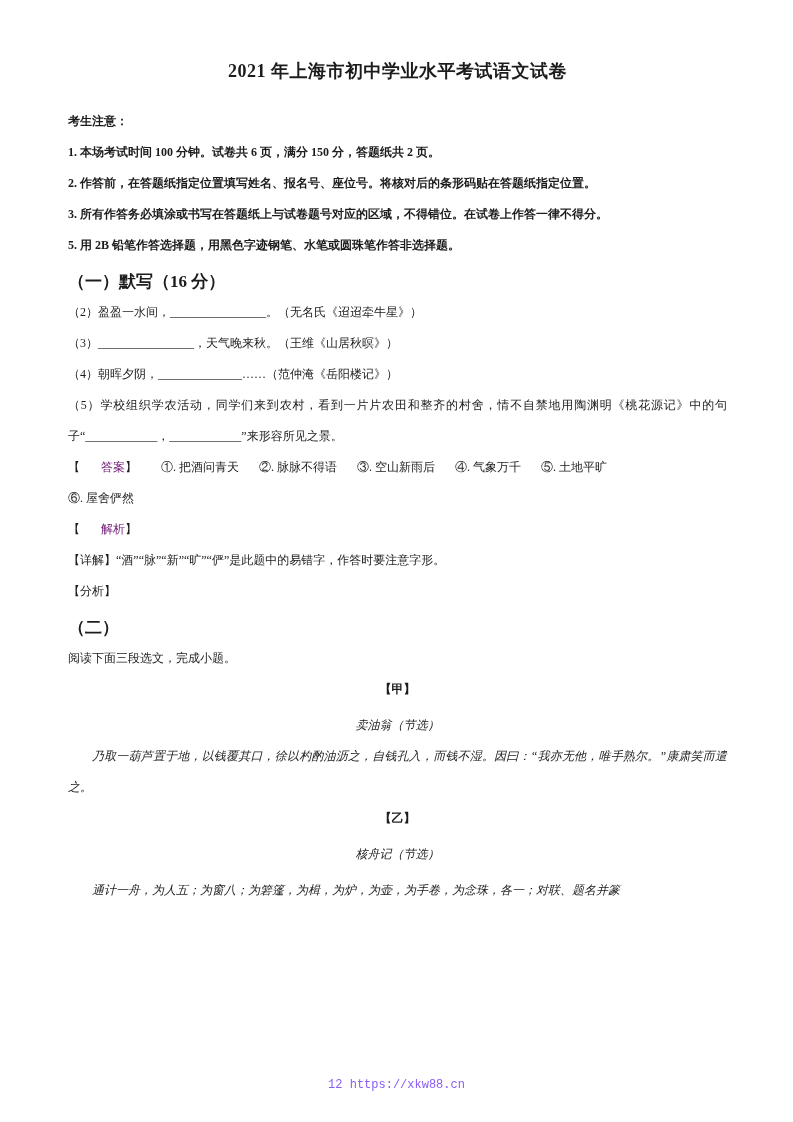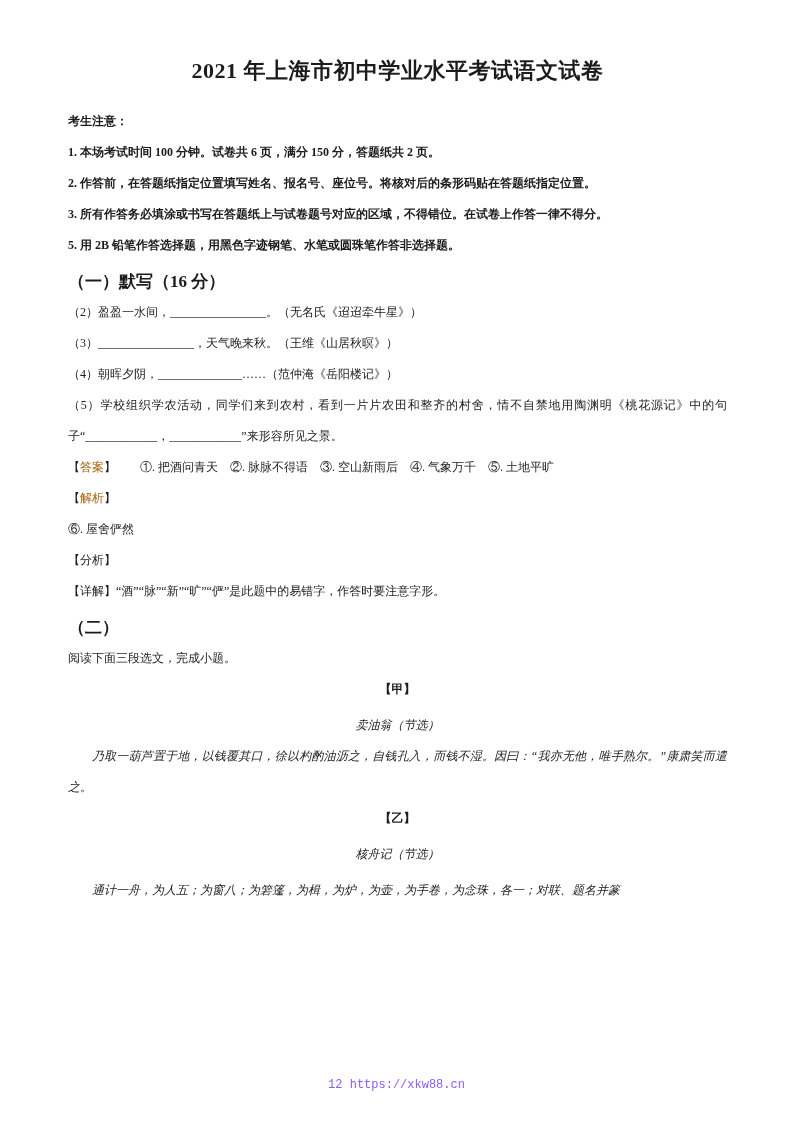--- a/index.html
+++ b/index.html
@@ -3,32 +3,32 @@
 <meta charset="utf-8">
 <style>
   html,body{margin:0;padding:0;background:#ffffff;}
   .page{
     width:793px;height:1122px;position:relative;background:#ffffff;
     font-family:"Liberation Serif","DejaVu Serif",serif;
     color:#1c1c1c;overflow:hidden;margin:0 auto;
   }
   .content{padding:56px 66px 0 68px;}
   .title{
-    text-align:center;font-size:22px;font-weight:bold;
+    text-align:center;font-size:18px;font-weight:bold;
     margin:0 0 20px 0;line-height:30px;letter-spacing:.5px;
   }
   p{margin:0;font-size:12px;line-height:31px;text-align:justify;}
   .b{font-weight:bold;}
   .sect{font-size:17px;}
-  .blue{color:#a16207;}
+  .blue{color:#701a75;margin-left:21px;}
   .center{text-align:center;}
   .kaiti{font-style:italic;}
   .indent{text-indent:2em;}
   .gap-top{margin-top:5px;}
-  .ans-item{margin-left:12px;white-space:nowrap;}
+  .ans-item{margin-left:20px;white-space:nowrap;}
   .ans-item.first{margin-left:24px;}
   .footer{
     position:absolute;left:0;bottom:28px;width:100%;text-align:center;
     color:#8b5cf6;font-family:Liberation Mono, monospace;
     font-size:12px;line-height:18px;
   }
 </style>
 </head>
 <body>
 
@@ -46,27 +46,27 @@
     <p class="b sect gap-top">（一）默写（16 分）</p>
 
     <p>（2）盈盈一水间，________________。（无名氏《迢迢牵牛星》）</p>
     <p>（3）________________，天气晚来秋。（王维《山居秋暝》）</p>
     <p>（4）朝晖夕阴，______________……（范仲淹《岳阳楼记》）</p>
     <p>（5）学校组织学农活动，同学们来到农村，看到一片片农田和整齐的村舍，情不自禁地用陶渊明《桃花源记》中的句子“____________，____________”来形容所见之景。</p>
 
     <p>
       <span>【</span><span class="blue">答案</span><span>】</span><span class="ans-item first">①. 把酒问青天</span><span class="ans-item">②. 脉脉不得语</span><span class="ans-item">③. 空山新雨后</span><span class="ans-item">④. 气象万千</span><span class="ans-item">⑤. 土地平旷</span>
     </p>
+    <p>⑥. 屋舍俨然</p>
+
     <p>
       <span>【</span><span class="blue">解析</span><span>】</span>
     </p>
-
-    <p>⑥. 屋舍俨然</p>
+    <p>【详解】“酒”“脉”“新”“旷”“俨”是此题中的易错字，作答时要注意字形。</p>
     <p>【分析】</p>
-    <p>【详解】“酒”“脉”“新”“旷”“俨”是此题中的易错字，作答时要注意字形。</p>
 
     <p class="b sect gap-top">（二）</p>
     <p>阅读下面三段选文，完成小题。</p>
 
     <p class="center b">【甲】</p>
     <p class="center kaiti gap-top">卖油翁（节选）</p>
     <p class="kaiti indent">乃取一葫芦置于地，以钱覆其口，徐以杓酌油沥之，自钱孔入，而钱不湿。因曰：“我亦无他，唯手熟尔。”康肃笑而遣之。</p>
 
     <p class="center b">【乙】</p>
     <p class="center kaiti gap-top">核舟记（节选）</p>

